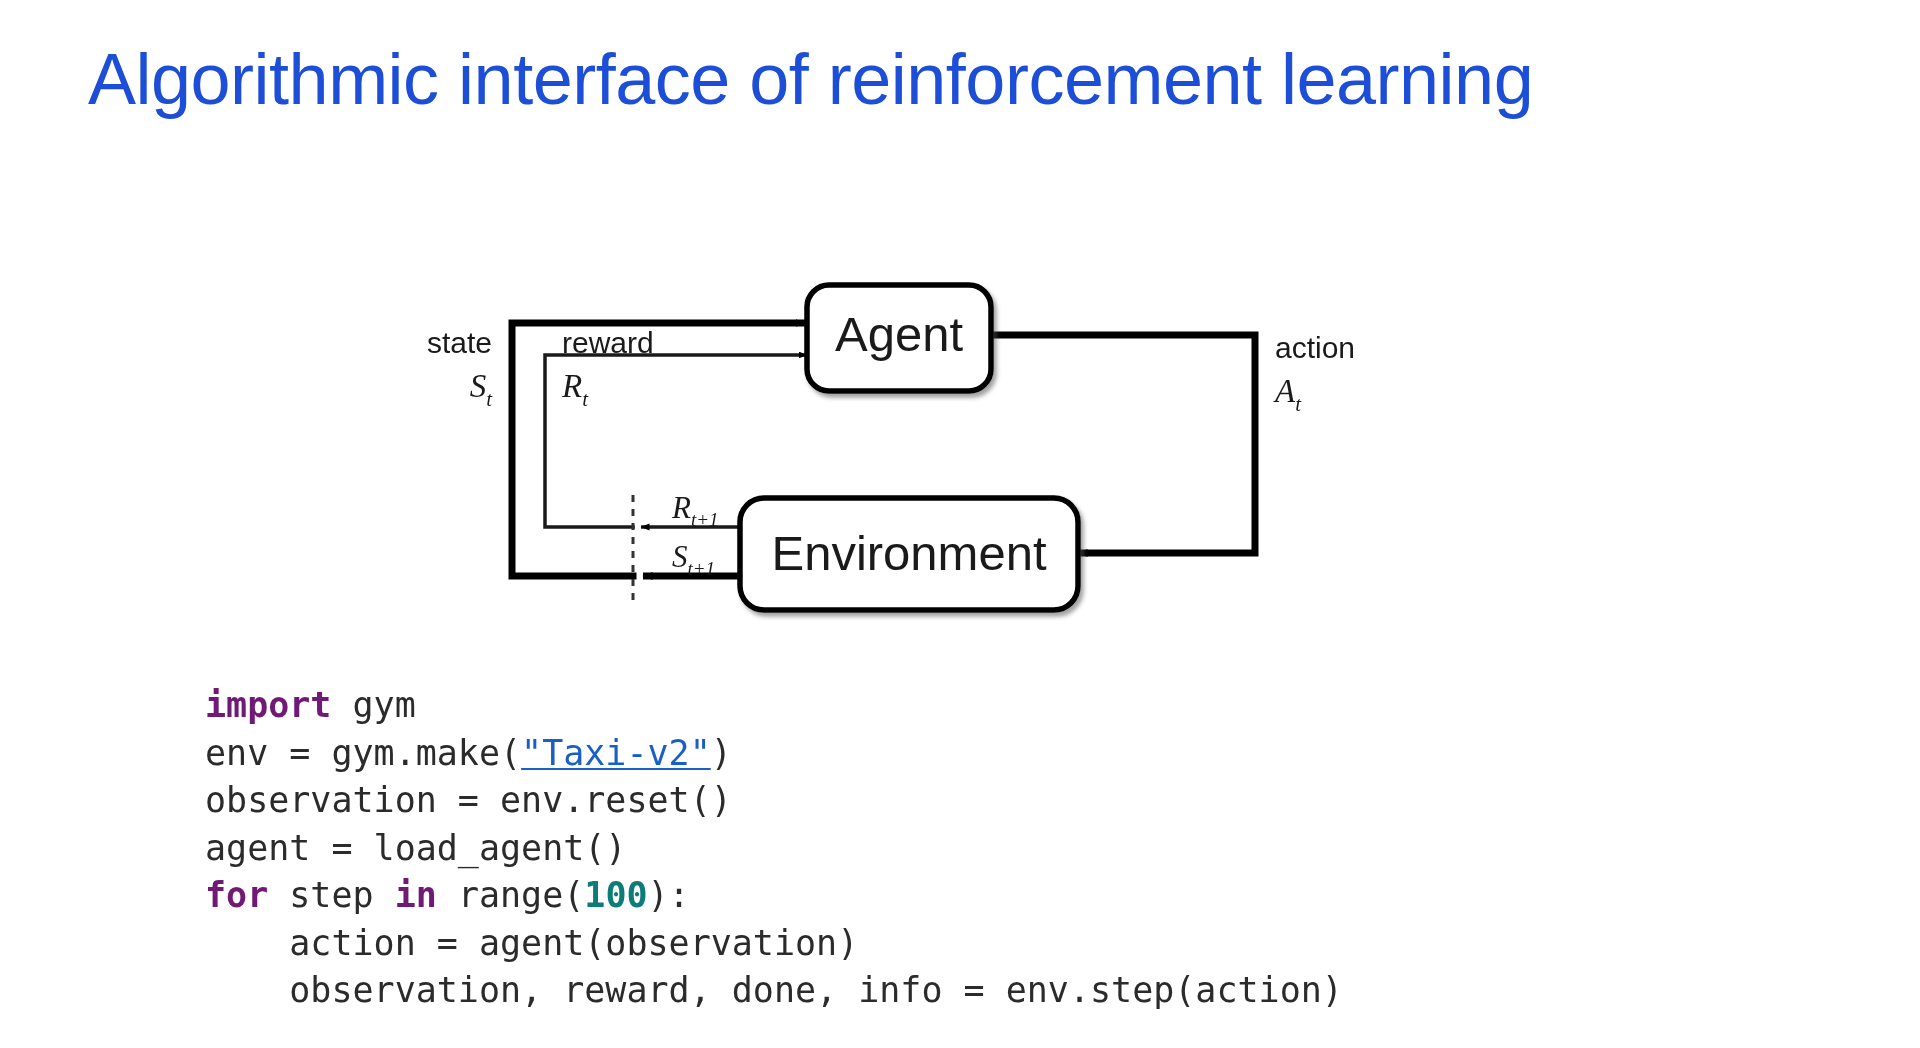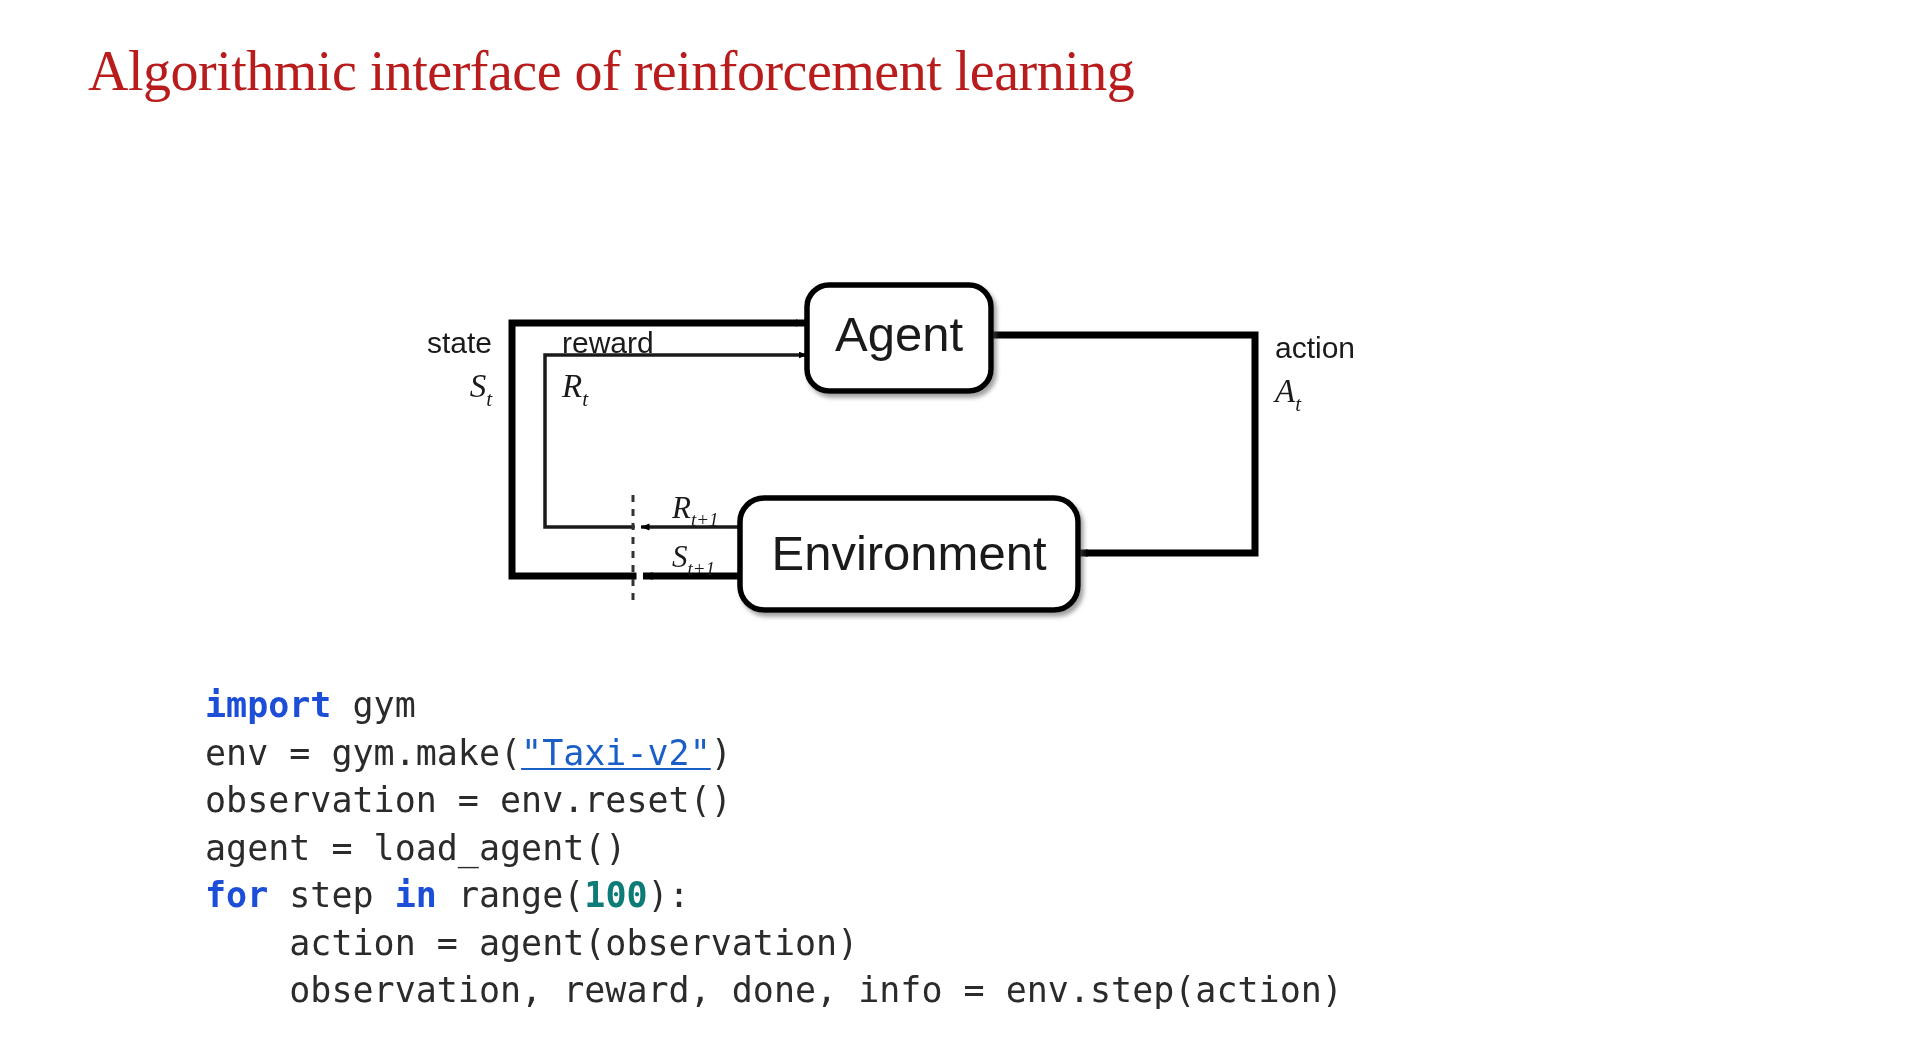--- a/index.html
+++ b/index.html
@@ -14,26 +14,26 @@
     overflow: hidden;
     font-family: "Liberation Sans", sans-serif;
   }
 
   
   #slide-title {
     position: absolute;
     left: 88px;
     top: 42px;
     width: 1800px;
-    font-family: Liberation Serif, serif;
-    font-size: 56px;
+    font-family: Liberation Sans, sans-serif;
+    font-size: 72px;
     font-weight: 400;
     line-height: 1.05;
     letter-spacing: -0.5px;
-    color: #b91c1c;
+    color: #1d4ed8;
     white-space: nowrap;
   }
 
   
   #rl-diagram {
     position: absolute;
     left: 0px;
     top: 195px;
     width: 1400px;
     height: 430px;
@@ -48,21 +48,21 @@
     left: 205px;
     top: 682px;
     font-family: "DejaVu Sans Mono", "Liberation Mono", monospace;
     font-size: 35px;
     line-height: 47.5px;
     color: #2b2b2b;
     white-space: pre;
     letter-spacing: 0px;
   }
   .code-line { white-space: pre; }
-  .kw  { font-weight: bold; color: #1d4ed8; }
+  .kw  { font-weight: bold; color: #701a75; }
   .num { color: #0d7c78; font-weight: bold; }
   .lnk {
     color: #1a5fc8;
     text-decoration: underline;
     text-decoration-thickness: 2px;
     text-underline-offset: 3px;
   }
 </style>
 </head>
 <body>

